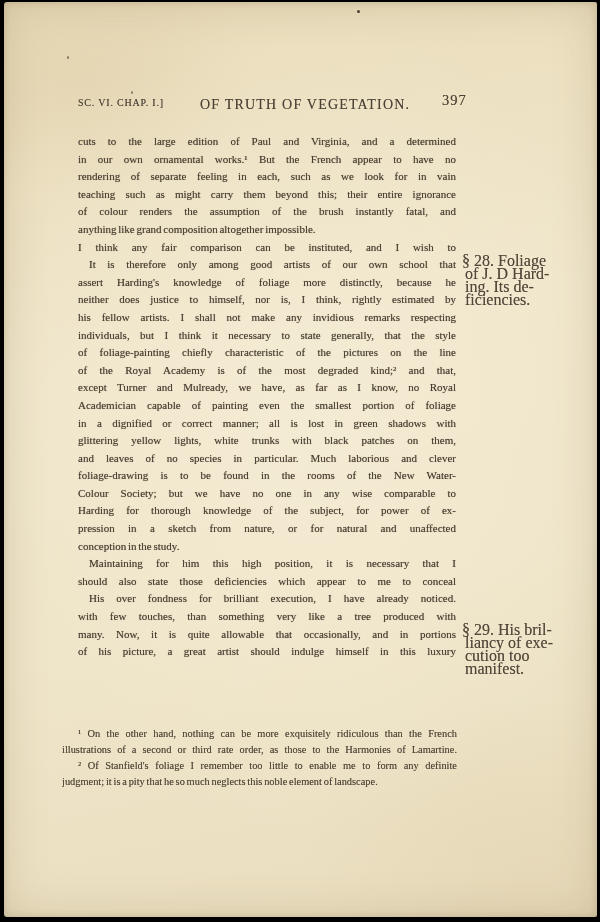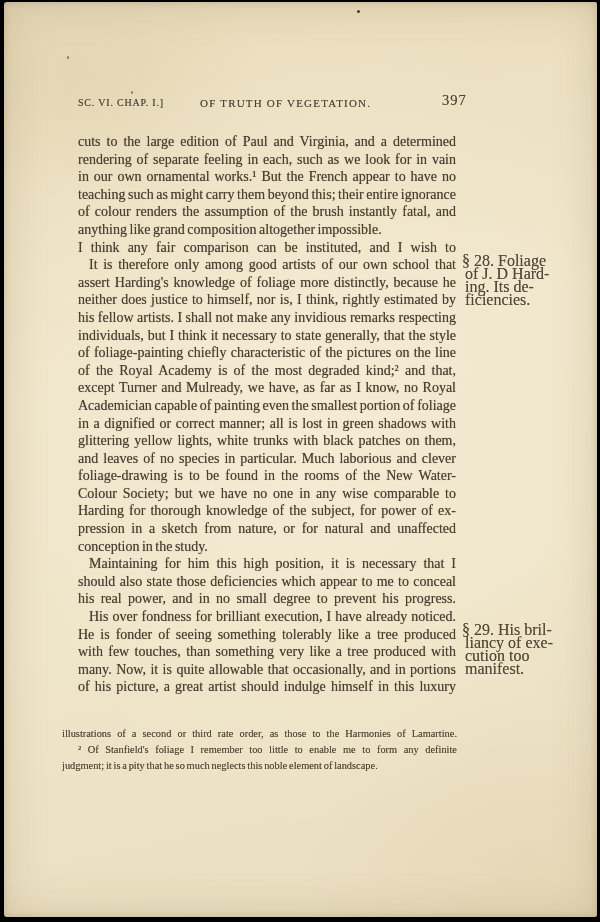--- a/index.html
+++ b/index.html
@@ -28,31 +28,31 @@
     border-radius:3px 2px 2px 3px;
     color:var(--ink);
   }
   .paper *{position:absolute;}
   
   .rh-left{
     left:74px;top:95px;font-size:10px;letter-spacing:0.8px;
     color:#4a4135;text-shadow:0 0 0.6px rgba(70,58,40,0.5);
   }
   .rh-center{
-    left:196px;top:95px;font-size:11px;letter-spacing:1.2px;
+    left:196px;top:95px;font-size:14px;letter-spacing:1.2px;
     color:#4a4135;text-shadow:0 0 0.6px rgba(70,58,40,0.5);
   }
   .rh-page{
     left:438px;top:90px;font-size:14.5px;letter-spacing:1px;
     color:#4a4135;text-shadow:0 0 0.6px rgba(70,58,40,0.5);
   }
   
   .body-text{
     left:74px;top:131px;width:378px;
-    font-size:14px;word-spacing:-1px;
+    font-size:11px;word-spacing:-1px;
     text-shadow:0 0 0.7px rgba(62,50,34,0.55);
   }
   .body-text .line{
     position:relative;height:17.6px;line-height:17.6px;
     text-align:justify;text-align-last:left;overflow:hidden;
   }
   .body-text .line.just{text-align-last:justify;}
   .body-text .line.indent{text-indent:11px;}
   
   .margin-note{
@@ -86,22 +86,22 @@
 
 <div class="scan">
   <div class="paper">
 
     <span class="rh-left">SC. VI. CHAP. I.]</span>
     <span class="rh-center">OF TRUTH OF VEGETATION.</span>
     <span class="rh-page">397</span>
 
     <div class="body-text">
         <div class="line just">cuts to the large edition of Paul and Virginia, and a determined</div>
+        <div class="line just">in our own ornamental works.¹ But the French appear to have no</div>
         <div class="line just">rendering of separate feeling in each, such as we look for in vain</div>
-        <div class="line just">in our own ornamental works.¹ But the French appear to have no</div>
         <div class="line just">teaching such as might carry them beyond this; their entire ignorance</div>
         <div class="line just">of colour renders the assumption of the brush instantly fatal, and</div>
         <div class="line">anything like grand composition altogether impossible.</div>
         <div class="line just">I think any fair comparison can be instituted, and I wish to</div>
         <div class="line indent just">It is therefore only among good artists of our own school that</div>
         <div class="line just">assert Harding's knowledge of foliage more distinctly, because he</div>
         <div class="line just">neither does justice to himself, nor is, I think, rightly estimated by</div>
         <div class="line just">his fellow artists. I shall not make any invidious remarks respecting</div>
         <div class="line just">individuals, but I think it necessary to state generally, that the style</div>
         <div class="line just">of foliage-painting chiefly characteristic of the pictures on the line</div>
@@ -111,42 +111,41 @@
         <div class="line just">in a dignified or correct manner; all is lost in green shadows with</div>
         <div class="line just">glittering yellow lights, white trunks with black patches on them,</div>
         <div class="line just">and leaves of no species in particular. Much laborious and clever</div>
         <div class="line just">foliage-drawing is to be found in the rooms of the New Water-</div>
         <div class="line just">Colour Society; but we have no one in any wise comparable to</div>
         <div class="line just">Harding for thorough knowledge of the subject, for power of ex-</div>
         <div class="line just">pression in a sketch from nature, or for natural and unaffected</div>
         <div class="line">conception in the study.</div>
         <div class="line indent just">Maintaining for him this high position, it is necessary that I</div>
         <div class="line just">should also state those deficiencies which appear to me to conceal</div>
-        <div class="line just">his real power, and in no small degree to prevent his progress.</div>
         <div class="line indent just">His over fondness for brilliant execution, I have already noticed.</div>
-        <div class="line just">He is fonder of seeing something tolerably like a tree produced</div>
         <div class="line just">with few touches, than something very like a tree produced with</div>
         <div class="line just">many. Now, it is quite allowable that occasionally, and in portions</div>
         <div class="line just">of his picture, a great artist should indulge himself in this luxury</div>
       </div>
 
     <div class="margin-note note-1">
         <div class="mn-line">§ 28. Foliage</div>
         <div class="mn-line hang">of J. D Hard-</div>
         <div class="mn-line hang">ing. Its de-</div>
         <div class="mn-line hang">ficiencies.</div>
       </div>
     <div class="margin-note note-2">
         <div class="mn-line">§ 29. His bril-</div>
         <div class="mn-line hang">liancy of exe-</div>
         <div class="mn-line hang">cution too</div>
         <div class="mn-line hang">manifest.</div>
       </div>
 
     <div class="footnotes">
+        <div class="line indent just">¹ On the other hand, nothing can be more exquisitely ridiculous than the French</div>
         <div class="line just">illustrations of a second or third rate order, as those to the Harmonies of Lamartine.</div>
         <div class="line indent just">² Of Stanfield's foliage I remember too little to enable me to form any definite</div>
         <div class="line">judgment; it is a pity that he so much neglects this noble element of landscape.</div>
       </div>
 
     <div class="speck s1"></div>
     <div class="speck s2"></div>
     <div class="speck s3"></div>
   </div>
 </div>

